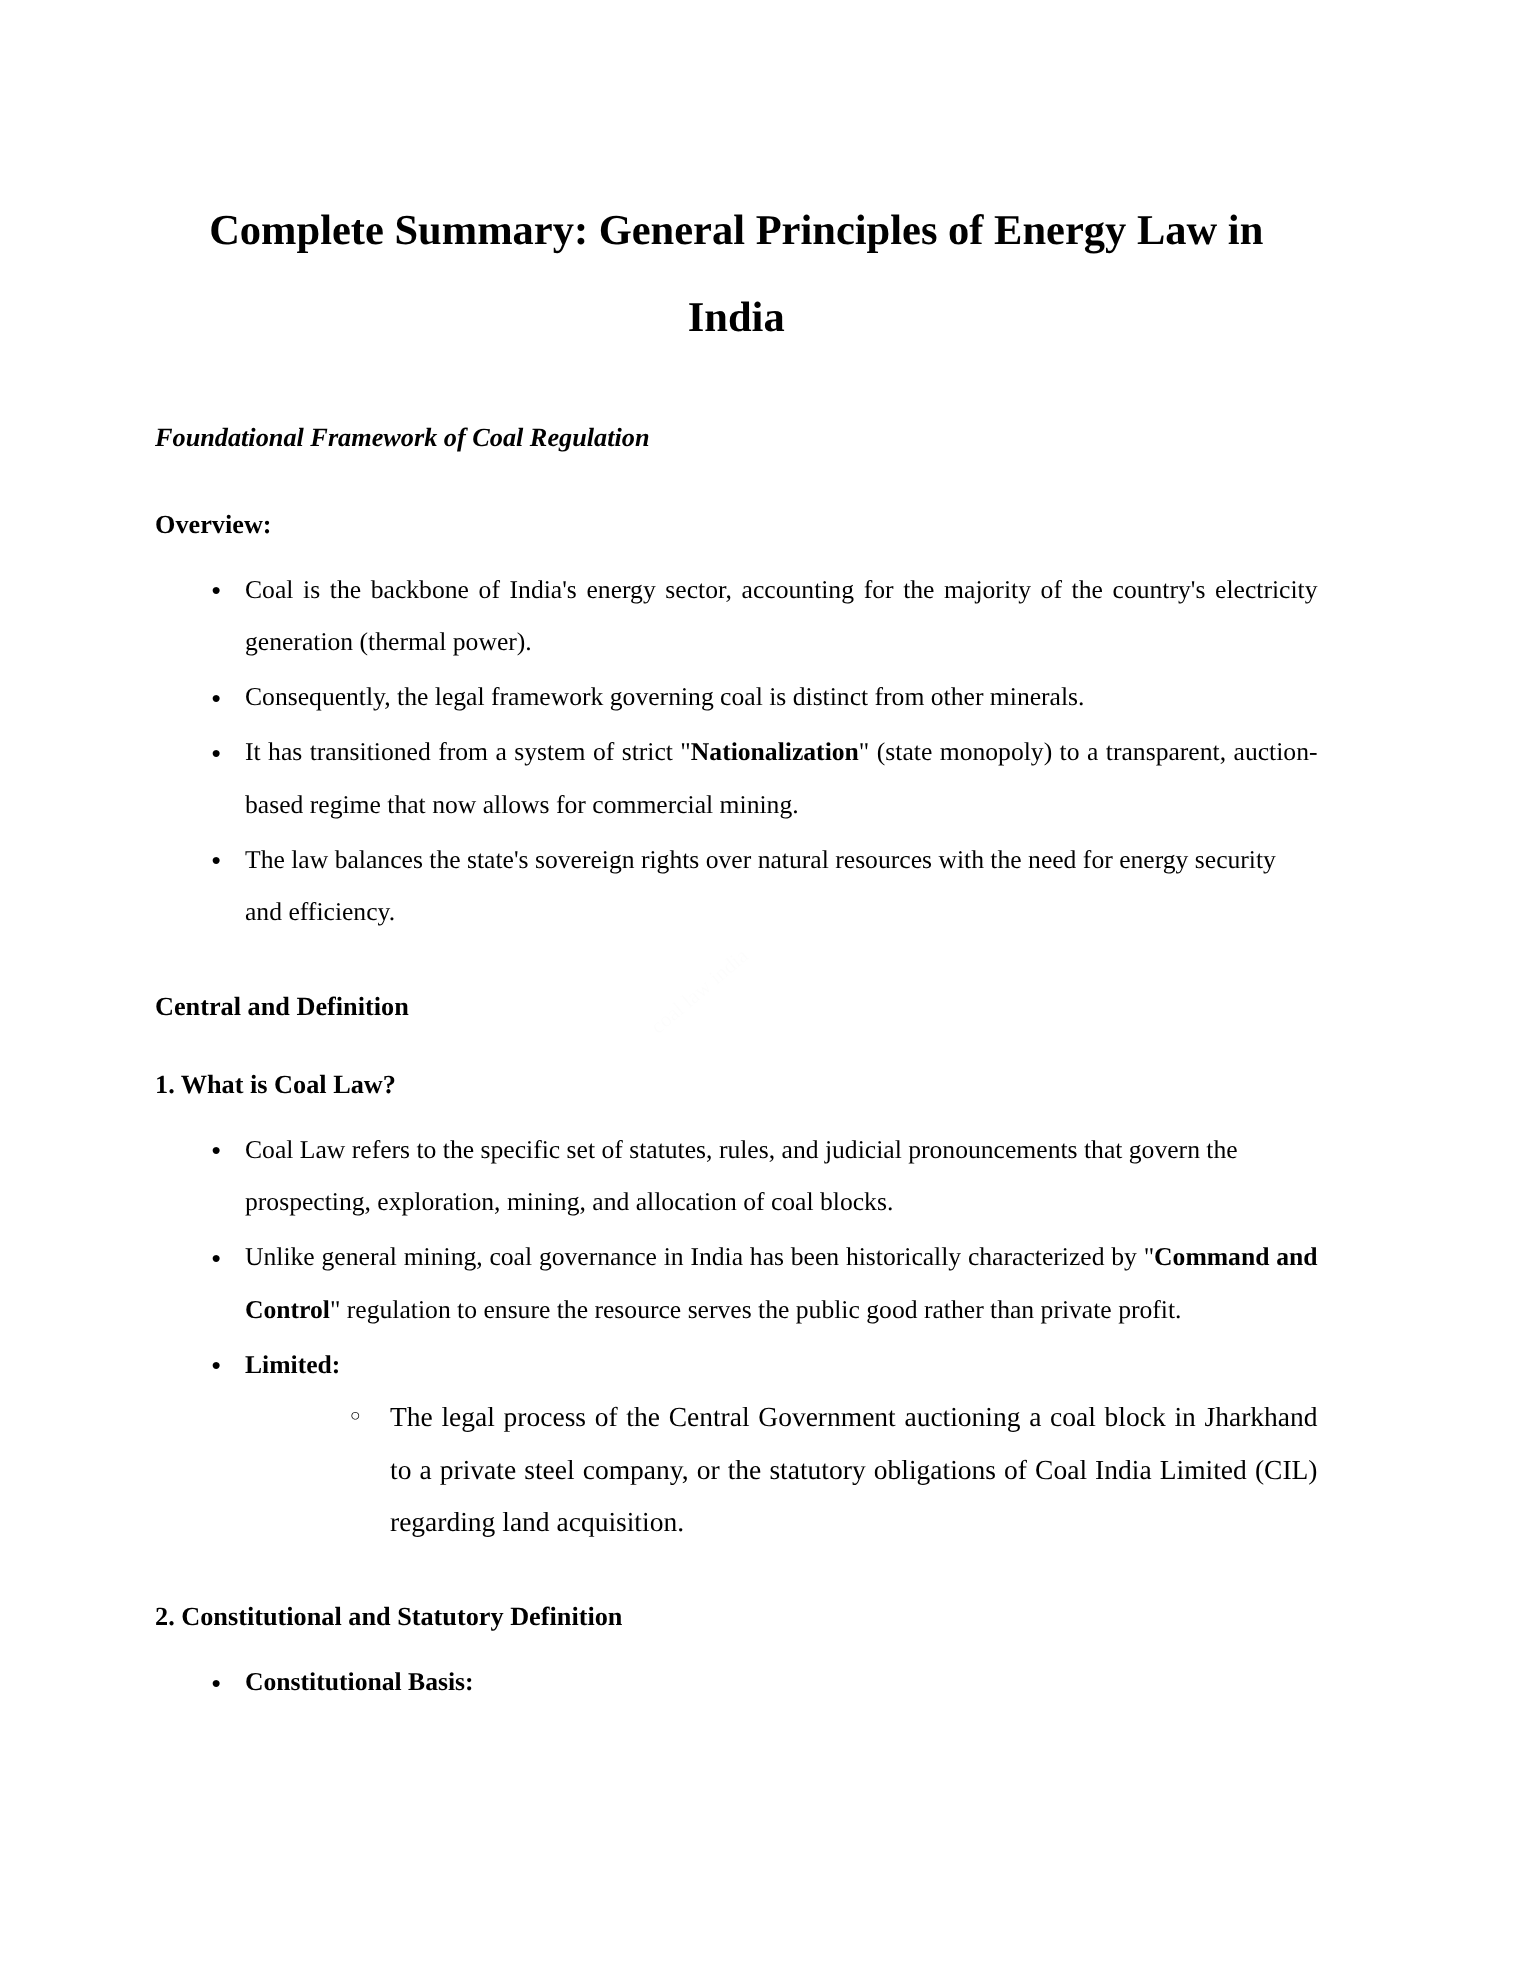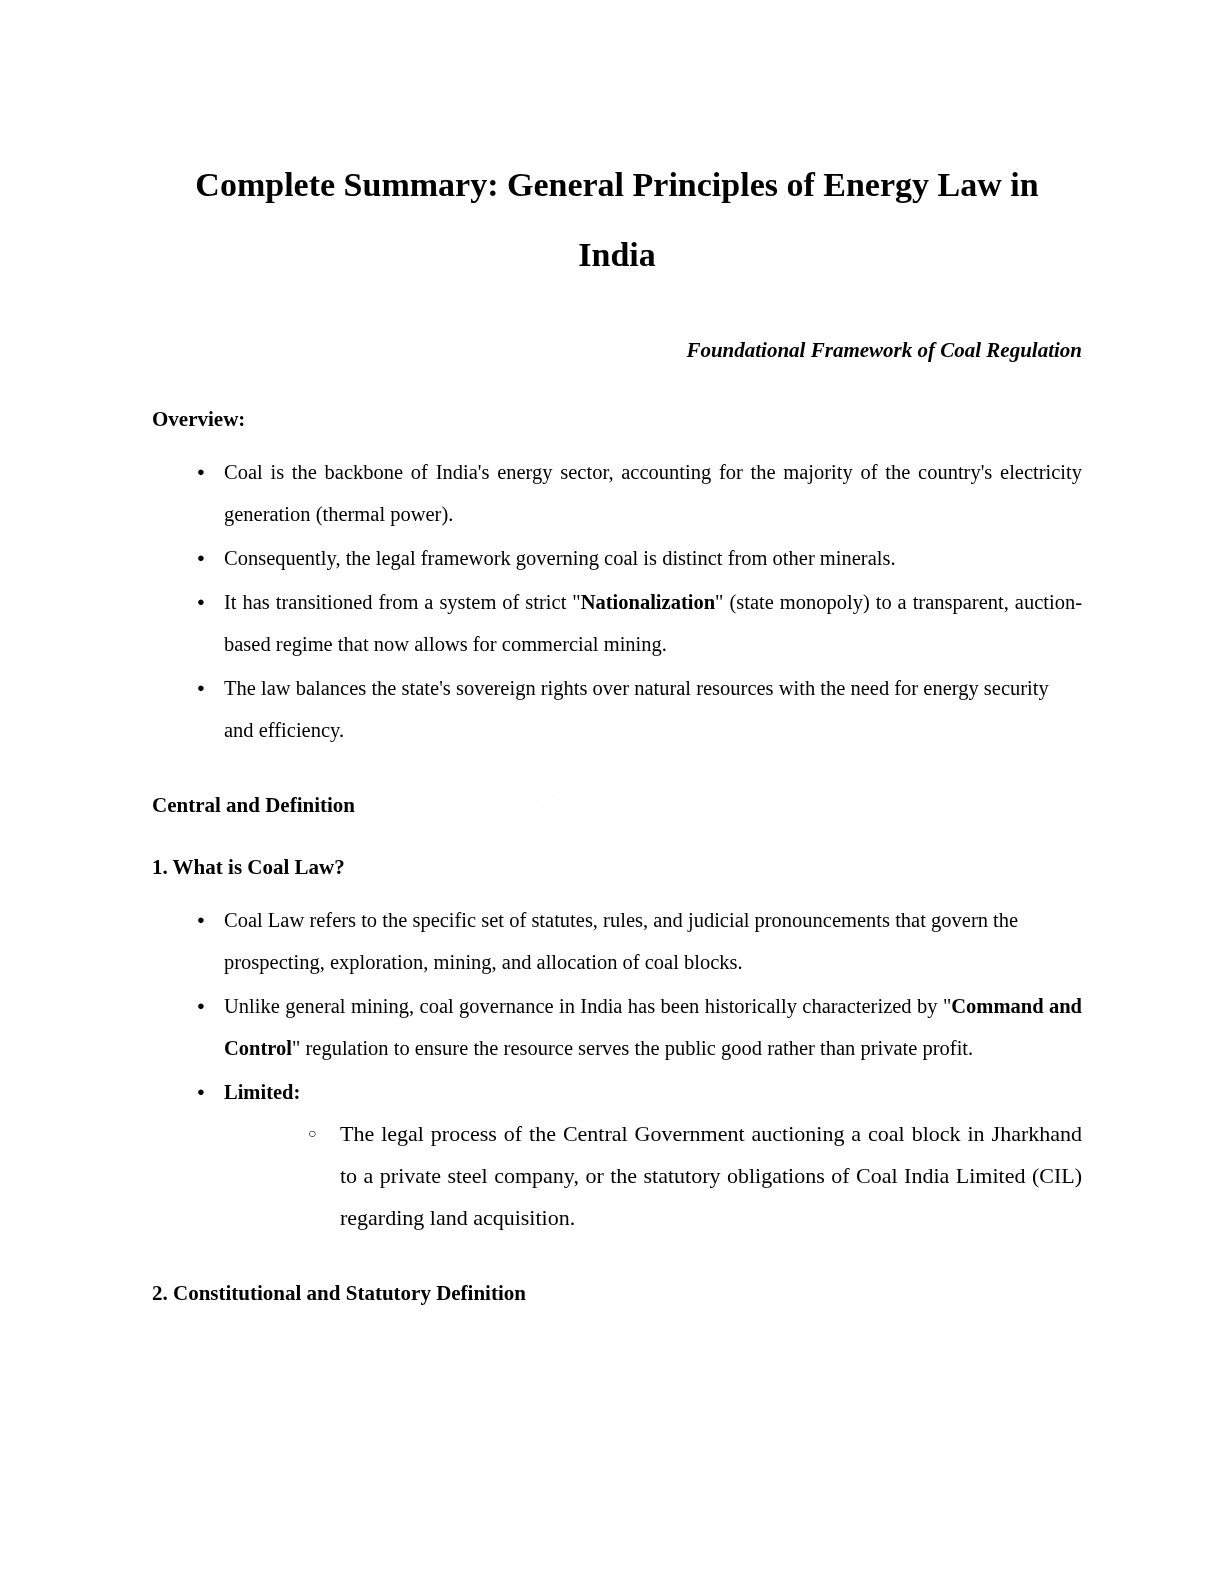--- a/index.html
+++ b/index.html
@@ -21,41 +21,41 @@
     left: 0; top: 0;
     width: 1224px;
     height: 1584px;
     background: #ffffff;
     box-sizing: border-box;
     padding: 0;
   }
 
   .content {
     position: absolute;
-    left: 152px;
+    left: 124px;
     top: 150px;
     width: 930px;
   }
 
   
   .doc-title {
     font-size: 34px;
     font-weight: bold;
     line-height: 70px;
     text-align: center;
     letter-spacing: 0px;
     margin: 0 0 0 0;
     padding: 0 10px;
   }
 
   .doc-subtitle {
     font-size: 21px;
     font-weight: bold;
     font-style: italic;
-    text-align: right;
+    text-align: left;
     line-height: 30px;
     margin: 45px 0 0 0;
   }
 
   
   h2.section-heading {
     font-size: 21px;
     font-weight: bold;
     line-height: 28px;
     text-align: left;
@@ -193,15 +193,20 @@
         <ul class="subbullets">
           <li>
             <span>The legal process of the Central Government auctioning a coal block in Jharkhand to a private steel company, or the statutory obligations of Coal India Limited (CIL) regarding land acquisition.</span>
           </li>
         </ul>
       </li>
     </ul>
 
     <h2 class="section-heading">2. Constitutional and Statutory Definition</h2>
 
+    <ul class="bullets">
+      <li class="bold-item nojustify">
+        <span>Constitutional Basis:</span>
+      </li>
+    </ul>
 
   </div>
 </div>
 
 </body></html>

